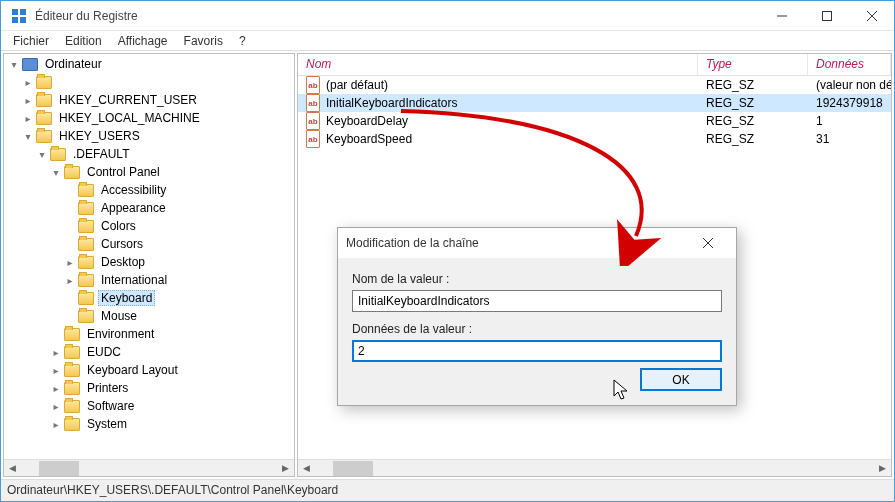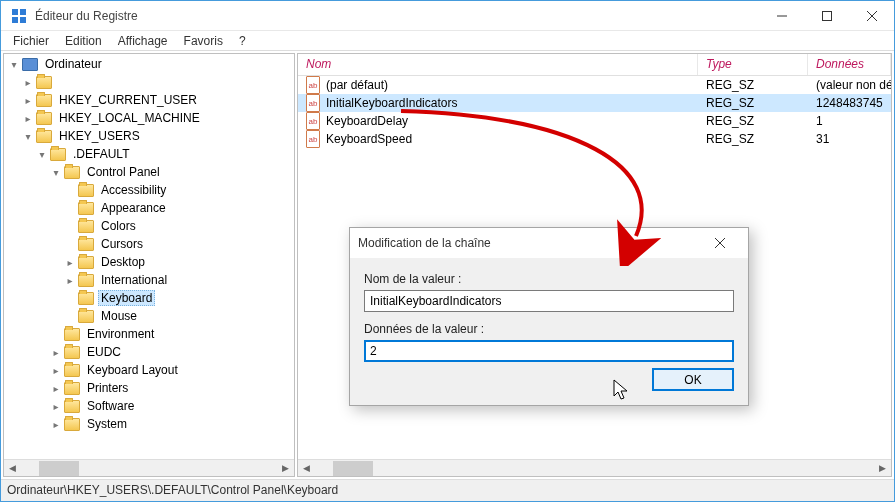--- a/index.html
+++ b/index.html
@@ -149,21 +149,21 @@
   .val-icon {
     width: 14px; height: 18px;
     border: 1px solid #d07a4a;
     background: #fff;
     margin-right: 6px;
     display: inline-flex;
     align-items: center;
     justify-content: center;
     font-size: 8px;
     color: #c44;
-    font-weight: normal;
+    font-weight: bold;
     border-radius: 1px;
   }
   
   .statusbar {
     height: 22px;
     border-top: 1px solid #ddd;
     padding: 3px 6px;
     color: #333;
     background: #f0f0f0;
   }
@@ -185,21 +185,21 @@
   .hscroll .arrow {
     width: 17px; height: 17px;
     display: flex; align-items: center; justify-content: center;
     color: #666;
     font-size: 9px;
   }
   .hscroll .spacer { flex: 1; }
   
   .dialog {
     position: absolute;
-    left: 348px;
+    left: 336px;
     top: 226px;
     width: 400px;
     background: #f0f0f0;
     border: 1px solid #a5a5a5;
     box-shadow: 4px 4px 14px rgba(0,0,0,0.25);
   }
   .dialog .d-title {
     height: 30px;
     background: #fff;
     display: flex;
@@ -431,21 +431,21 @@
           </div>
     <div class="cell type">REG_SZ</div>
     <div class="cell data">(valeur non définie)</div>
   </div>
         <div class="row sel">
     <div class="cell name">
             <span class="val-icon">ab</span>
             <span>InitialKeyboardIndicators</span>
           </div>
     <div class="cell type">REG_SZ</div>
-    <div class="cell data">1248483745</div>
+    <div class="cell data">1924379918</div>
   </div>
         <div class="row">
     <div class="cell name">
             <span class="val-icon">ab</span>
             <span>KeyboardDelay</span>
           </div>
     <div class="cell type">REG_SZ</div>
     <div class="cell data">1</div>
   </div>
         <div class="row">

